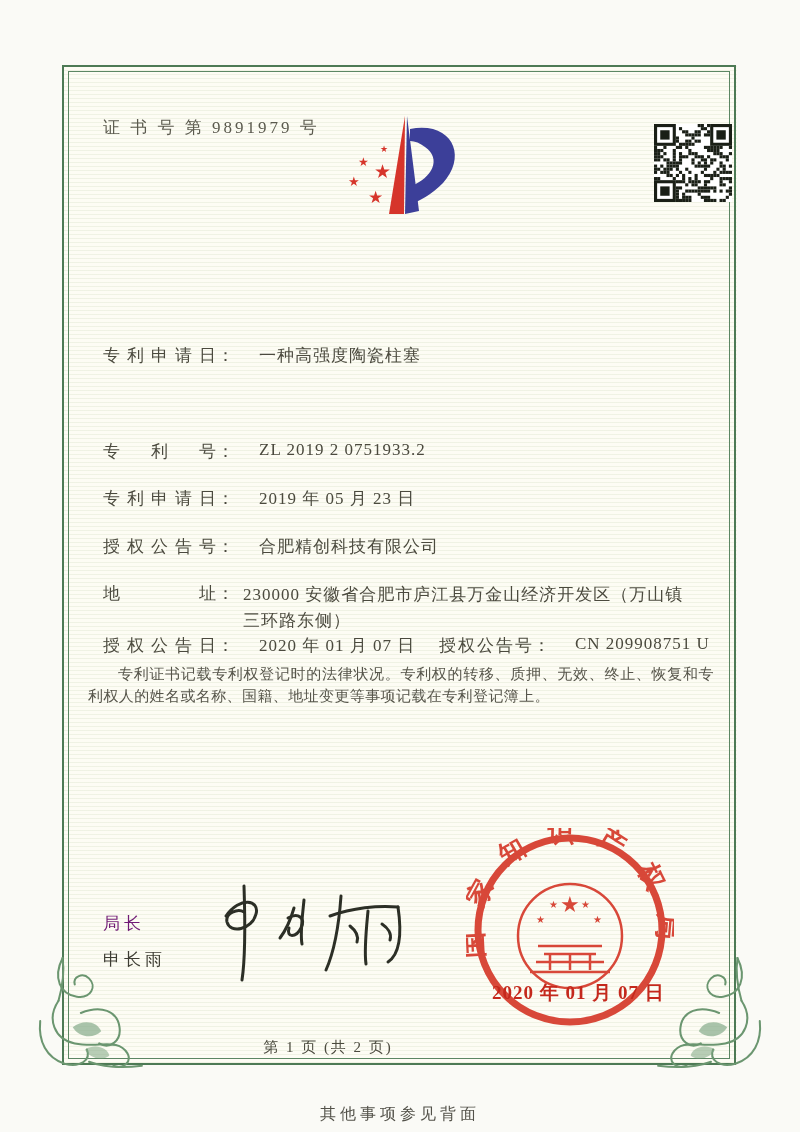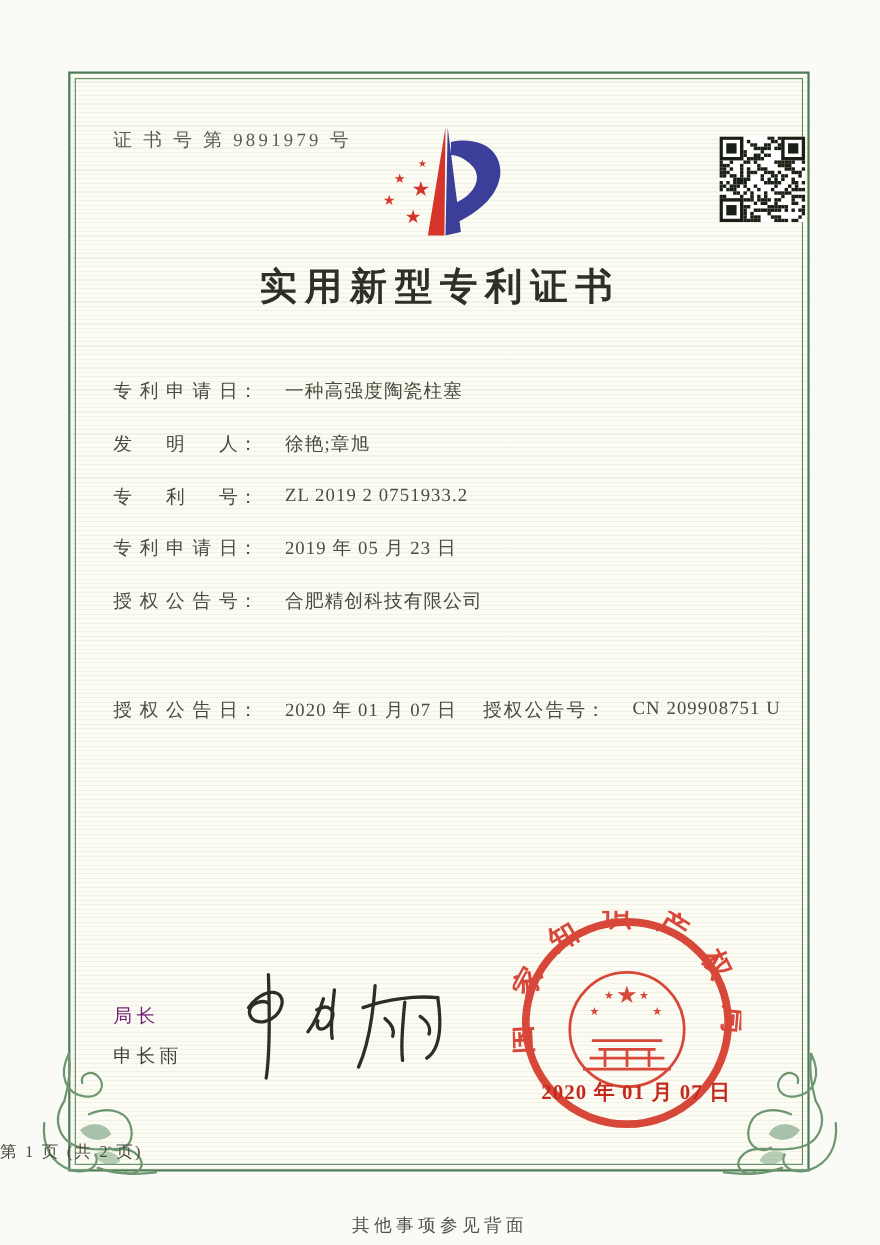--- a/index.html
+++ b/index.html
@@ -41,21 +41,21 @@
   .paras p + p { margin-top:2px; }
 
   .sig-title { position:absolute; left:103px; top:912px; font-size:17px; letter-spacing:4px; color:#701a75; }
   .sig-name  { position:absolute; left:103px; top:948px; font-size:17px; letter-spacing:4px; color:#3e3d33; }
   .sig-script { position:absolute; left:198px; top:876px; width:232px; height:112px; }
 
   .seal { position:absolute; left:466px; top:828px; width:208px; height:208px; }
   .seal-date { position:absolute; left:492px; top:980px; font-size:19px; font-weight:bold;
     color:#c4281c; letter-spacing:1px; }
 
-  .page-no { position:absolute; left:0; top:1038px; width:656px; text-align:left;
+  .page-no { position:absolute; left:0; top:1038px; width:656px; text-align:center;
     font-size:15px; letter-spacing:2px; color:#4b4a3e; }
   .back-note { position:absolute; left:0; top:1080px; width:800px; text-align:center;
     font-size:16px; letter-spacing:4px; color:#53524a;margin-top:24px; }
 </style>
 </head>
 <body>
 
 <div class="page">
 
   <div class="cert-bg"></div>
@@ -324,47 +324,48 @@
         <rect x="3" y="3" width="15" height="15" fill="#ffffff"></rect>
         <rect x="6" y="6" width="9" height="9" fill="#1a1f16"></rect>
         <rect x="54" y="0" width="21" height="21" fill="#1a1f16"></rect>
         <rect x="57" y="3" width="15" height="15" fill="#ffffff"></rect>
         <rect x="60" y="6" width="9" height="9" fill="#1a1f16"></rect>
         <rect x="0" y="54" width="21" height="21" fill="#1a1f16"></rect>
         <rect x="3" y="57" width="15" height="15" fill="#ffffff"></rect>
         <rect x="6" y="60" width="9" height="9" fill="#1a1f16"></rect>
       </svg></div>
 
-  <div class="title">实用新型专利证书</div>
 
   <div class="row" style="top:344px">
     <span class="lbl">专利申请日</span><span class="colon">：</span><span class="val">一种高强度陶瓷柱塞</span>
   </div>
-  <div class="row" style="top:392px">
-    <span class="lbl">发明人</span><span class="colon">：</span><span class="val">徐艳;章旭</span>
-  </div>
   <div class="row" style="top:440px">
     <span class="lbl">专利号</span><span class="colon">：</span><span class="val">ZL 2019 2 0751933.2</span>
   </div>
   <div class="row" style="top:487px">
     <span class="lbl">专利申请日</span><span class="colon">：</span><span class="val">2019 年 05 月 23 日</span>
   </div>
   <div class="row" style="top:535px">
     <span class="lbl">授权公告号</span><span class="colon">：</span><span class="val">合肥精创科技有限公司</span>
+  </div>
+  <div class="row" style="top:582px">
+    <span class="lbl">地址</span><span class="colon">：</span><span class="val-wrap">230000  安徽省合肥市庐江县万金山经济开发区（万山镇
+三环路东侧）</span>
   </div>
   <div class="row" style="top:634px">
     <span>
       <span class="lbl">授权公告日</span><span class="colon">：</span><span class="val">2020 年 01 月 07 日</span>
     </span>
     <span class="grant2">
       <span class="lbl2">授权公告号</span><span class="colon">：</span><span class="val">CN 209908751 U</span>
     </span>
   </div>
 
   <div class="paras">
+    <p>专利证书记载专利权登记时的法律状况。专利权的转移、质押、无效、终止、恢复和专利权人的姓名或名称、国籍、地址变更等事项记载在专利登记簿上。</p>
   </div>
 
   <div class="sig-title">局长</div>
   <div class="sig-name">申长雨</div>
   <svg class="sig-script" viewBox="0 0 232 112">
     <g fill="none" stroke="#2c2f26" stroke-width="3" stroke-linecap="round">
       <path d="M28,40 C42,20 62,24 58,38 C54,54 32,58 29,46 C27,37 40,32 46,36"></path>
       <path d="M46,10 C47,40 48,78 44,104"></path>
       <path d="M96,32 C92,46 88,54 82,62"></path>
       <path d="M90,42 C100,36 108,42 103,52 C98,62 88,62 91,52"></path>

